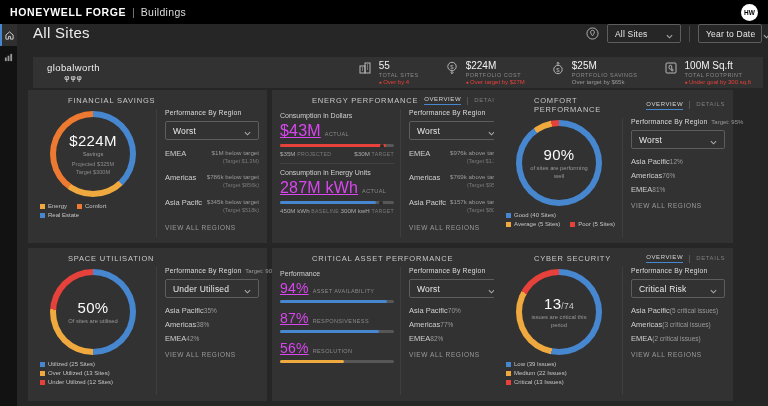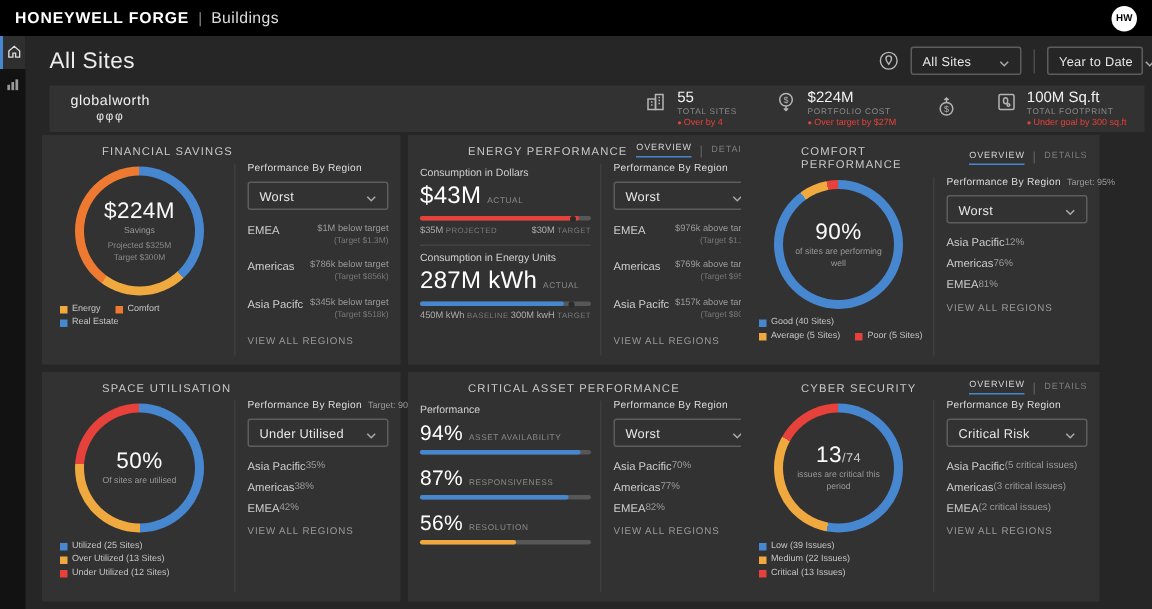--- a/index.html
+++ b/index.html
@@ -16,21 +16,21 @@
   .brand-sep { color:#888; font-size:10px; margin:0 6px; font-weight:300; }
   .brand-product { font-size:10.5px; color:#ddd; letter-spacing:.3px; }
   .avatar { margin-left:auto; width:17px; height:17px; border-radius:50%; background:#fff;
     color:#000; font-size:6.5px; font-weight:bold; display:flex; align-items:center; justify-content:center; }
   
   .sidebar { position:absolute; left:0; top:24px; width:17px; height:382px; background:#121212; }
   .side-item { width:17px; height:22px; display:flex; align-items:center; justify-content:center; color:#bbb; }
   .side-item.active { background:#2f2f2f; border-left:2px solid #4687D0; }
   
   .main { position:absolute; left:17px; top:24px; width:751px; height:382px; }
-  .page-head { position:absolute; left:0; top:0; width:751px; height:33px; display:flex; align-items:center; }
+  .page-head { position:absolute; left:0; top:0; width:751px; height:33px; display:flex; align-items:flex-start; }
   .page-title { font-size:15px; color:#ececec; margin-left:16px; letter-spacing:.3px; }
   .head-controls { margin-left:auto; margin-right:6px; display:flex; align-items:center; gap:8px; }
   .pin-wrap { color:#bbb; display:flex; align-items:center; }
   .select { height:19px; border:1px solid #5d5d5d; border-radius:2px; background:transparent;
     display:flex; align-items:center; justify-content:space-between; padding:0 7px; cursor:pointer; }
   .select .sel-label { font-size:8.5px; color:#e8e8e8; letter-spacing:.2px; white-space:nowrap; }
   .select svg { flex:0 0 auto; margin-left:8px; }
   .hc-select1 { width:74px; } .hc-select2 { width:64px; }
   .head-divider { width:1px; height:16px; background:#4a4a4a; }
   
@@ -79,21 +79,21 @@
   .p-right .select { width:100%; margin-bottom:5px; }
   .region-row2 { display:flex; justify-content:space-between; padding:4px 0; }
   .region-name { font-size:7.5px; color:#cfcfcf; }
   .region-val { text-align:right; font-size:6.2px; color:#9a9a9a; line-height:1.3; }
   .region-sub { font-size:5.6px; color:#787878; }
   .region-row1 { display:flex; justify-content:flex-start; align-items:center; padding:2.5px 0; }
   .region-pct { font-size:6.5px; color:#9a9a9a; }
   .view-all { font-size:6.5px; color:#9a9a9a; letter-spacing:.6px; margin-top:6px; cursor:pointer; }
   .metric-heading { font-size:7px; color:#d0d0d0; margin:3px 0 3px 0; align-self:flex-start; }
   .metric-valrow { display:flex; align-items:baseline; gap:4px; }
-  .metric-value { font-size:16px; color:#ffffff; letter-spacing:.2px; }
+  .metric-value { font-size:16px; color:#d946ef; letter-spacing:.2px;text-decoration:underline; }
   .metric-value.sm { font-size:14px; }
   .metric-unit-label { font-size:5.5px; color:#8a8a8a; letter-spacing:.4px; }
   .bar-track { position:relative; width:100%; height:3px; background:#575757; border-radius:2px; margin-top:4px; }
   .bar-fill { position:absolute; left:0; top:0; height:3px; border-radius:2px; }
   .bar-marker { position:absolute; top:-0.5px; width:4px; height:4px; border-radius:50%; background:#2b2b2b; }
   .metric-subrow { display:flex; justify-content:space-between; margin-top:3px; width:100%; }
   .msub { font-size:6.2px; color:#ababab; }
   .msub .mlab { font-size:5.2px; color:#7a7a7a; letter-spacing:.3px; }
   .h-divider { width:100%; height:1px; background:#424242; margin:6px 0 2px 0; }
   .ca-group { width:100%; margin-bottom:7px; }
@@ -194,20 +194,25 @@
         </div>
 
         <div class="stat">
           <span class="stat-icon">
             <svg width="14" height="14" viewBox="0 0 14 14" fill="none" stroke="#b5b5b5" stroke-width="1">
                 <circle cx="7" cy="8.5" r="4.2"></circle>
                 <path d="M7 4.3 V1.5 M5.6 2.7 L7 1.3 L8.4 2.7"></path>
                 <text x="7" y="10.6" font-size="6" fill="#b5b5b5" stroke="none" text-anchor="middle" font-family="Liberation Sans, sans-serif">$</text>
               </svg>
           </span>
+          <div>
+            <div class="stat-value">$25M</div>
+            <div class="stat-label">PORTFOLIO SAVINGS</div>
+            <div class="stat-delta" data-status="neutral">Over target by $65k</div>
+          </div>
         </div>
 
         <div class="stat">
           <span class="stat-icon">
             <svg width="14" height="14" viewBox="0 0 14 14" fill="none" stroke="#b5b5b5" stroke-width="1">
                 <rect x="2" y="2" width="10" height="10" rx="1"></rect>
                 <ellipse cx="6.4" cy="6.2" rx="1.4" ry="2"></ellipse>
                 <circle cx="8.3" cy="9" r="0.9"></circle>
               </svg>
           </span>

